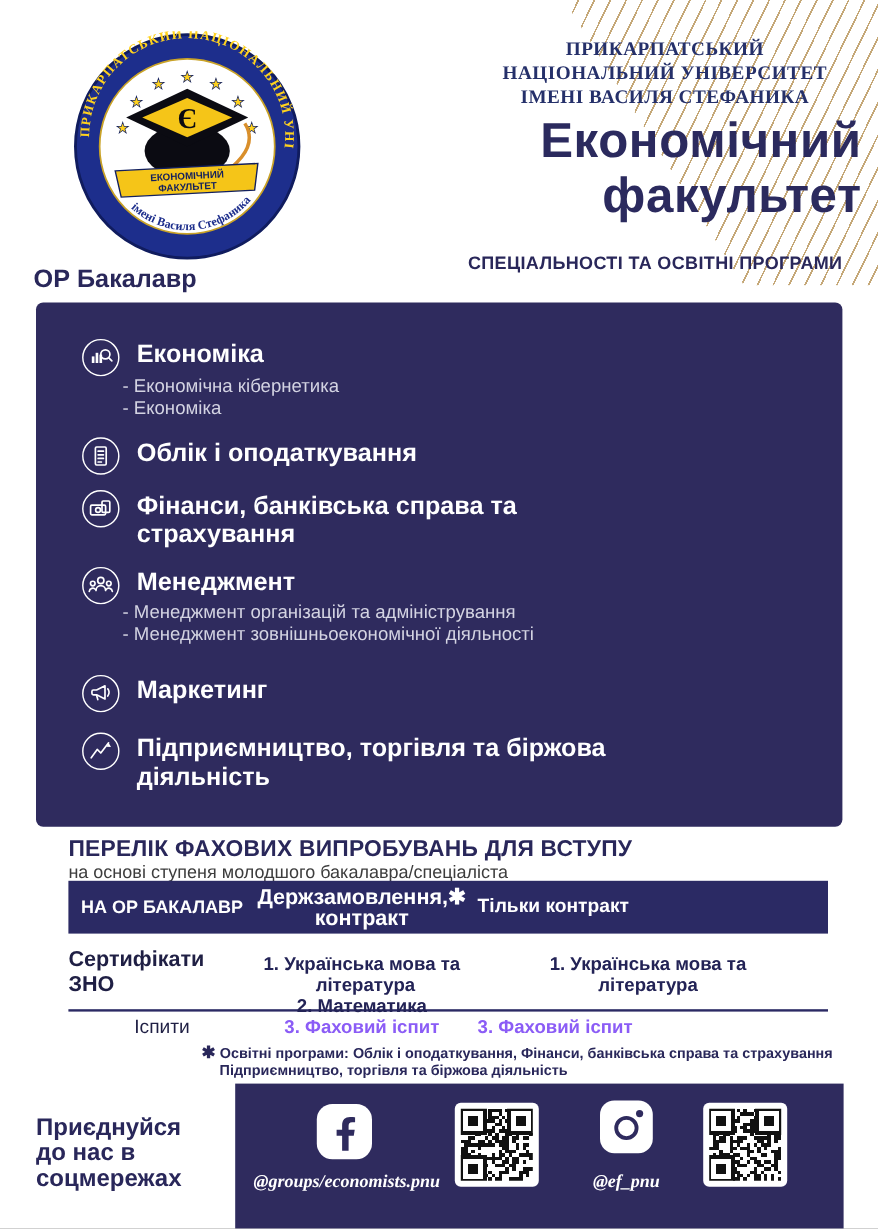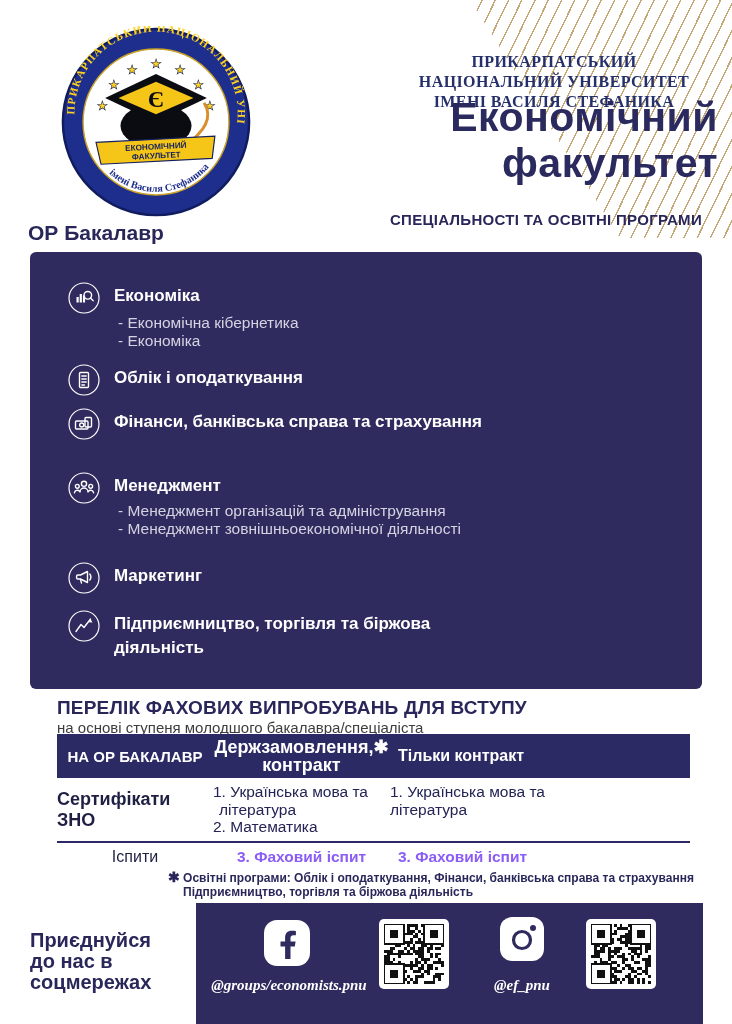--- a/index.html
+++ b/index.html
@@ -6,53 +6,53 @@
   .page{position:relative;width:732px;height:1024px;background:#ffffff;overflow:hidden;
         font-family:"Liberation Sans",sans-serif;margin:0 auto;}
 
   
   .hatch{position:absolute;left:430px;top:0;width:302px;height:238px;z-index:0;
          background:repeating-linear-gradient(116deg,transparent 0 10.5px,#c5a878 10.5px 11.9px);
          clip-path:polygon(40px 0,302px 0,302px 238px,190px 238px);}
 
   
   .logo{position:absolute;left:58px;top:26px;width:196px;height:192px;z-index:1;}
-  .uni-name{position:absolute;left:378px;top:52px;width:352px;text-align:center;z-index:1;
+  .uni-name{position:absolute;left:378px;top:32px;width:352px;text-align:center;z-index:1;
             font-family:"Liberation Serif",serif;font-weight:700;font-size:16px;line-height:20px;
             color:#25306a;letter-spacing:.4px;}
   .fac-title{position:absolute;right:14px;top:94px;text-align:right;z-index:1;
              font-size:41px;line-height:46px;font-weight:800;color:#2b2a5e;letter-spacing:.5px;}
 
   .sub-left{position:absolute;left:28px;top:221px;font-size:21px;font-weight:800;color:#29275a;z-index:2;}
   .sub-right{position:absolute;right:30px;top:211px;font-size:15px;font-weight:800;color:#29275a;
              letter-spacing:.3px;z-index:2;}
 
   
   .panel{position:absolute;left:30px;top:252px;width:672px;height:437px;background:#2f2b5e;
          border-radius:6px;z-index:1;}
   .prog{position:absolute;left:0;width:100%;}
   .picon{position:absolute;left:38px;top:-2px;width:32px;height:32px;display:block;}
-  .ptitle{position:absolute;left:84px;top:0;max-width:470px;font-size:17px;line-height:24px;
+  .ptitle{position:absolute;left:84px;top:0;max-width:470px;font-size:21px;line-height:24px;
           font-weight:800;color:#ffffff;}
   .ptitle.wrap{max-width:400px;}
-  .psubs{position:absolute;left:72px;top:0;font-size:15.5px;line-height:18px;color:#d3d3e2;margin-left:16px;}
+  .psubs{position:absolute;left:72px;top:0;font-size:15.5px;line-height:18px;color:#d3d3e2;}
 
   
   .ex-title{position:absolute;left:57px;top:697px;font-size:19px;font-weight:800;color:#29275a;letter-spacing:.2px;}
   .ex-sub{position:absolute;left:57px;top:719px;font-size:15px;color:#3d3d3d;}
   .xtable{position:absolute;left:57px;top:734px;width:633px;}
   .xrow{display:flex;}
   .c1{width:156px;}.c2{width:177px;}.c3{width:300px;}
   .thead{background:#2b2a64;color:#fff;height:44px;align-items:center;}
   .thead .c1{text-align:center;font-size:15px;font-weight:600;}
   .thead .c2{text-align:center;font-size:18px;font-weight:600;line-height:18px;}
   .thead .c3{font-size:16px;font-weight:600;padding-left:8px;box-sizing:border-box;}
   .tbody1{height:63px;border-bottom:2px solid #2b2a64;}
   .tbody1 .c1{display:flex;align-items:center;justify-content:center;font-size:18px;font-weight:600;color:#1f1f44;}
-  .celllines{padding-top:5px;font-size:15.5px;font-weight:400;color:#232356;line-height:17.5px;}
+  .celllines{padding-top:17px;font-size:15.5px;font-weight:700;color:#232356;line-height:17.5px;text-align:center;}
   .celllines .indent{padding-left:6px;}
   .tbody2{height:27px;align-items:center;}
   .tbody2 .c1{text-align:center;font-size:16px;color:#1f1f44;}
   .tbody2 .c2,.tbody2 .c3{font-size:15.5px;font-weight:700;color:#8b5cf6;}
   .footnote{position:absolute;left:168px;top:870px;width:540px;font-size:12px;font-weight:700;
             color:#29275a;line-height:14px;}
   .footnote .fline2{padding-left:15px;}
   .fmark{font-size:14px;}
 
   

